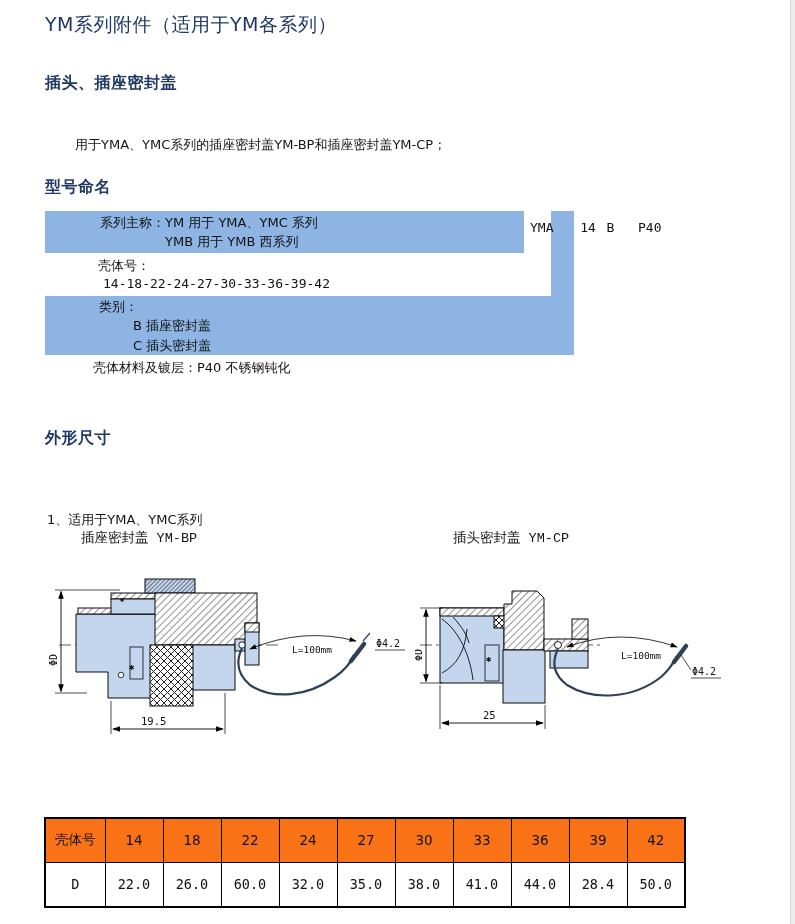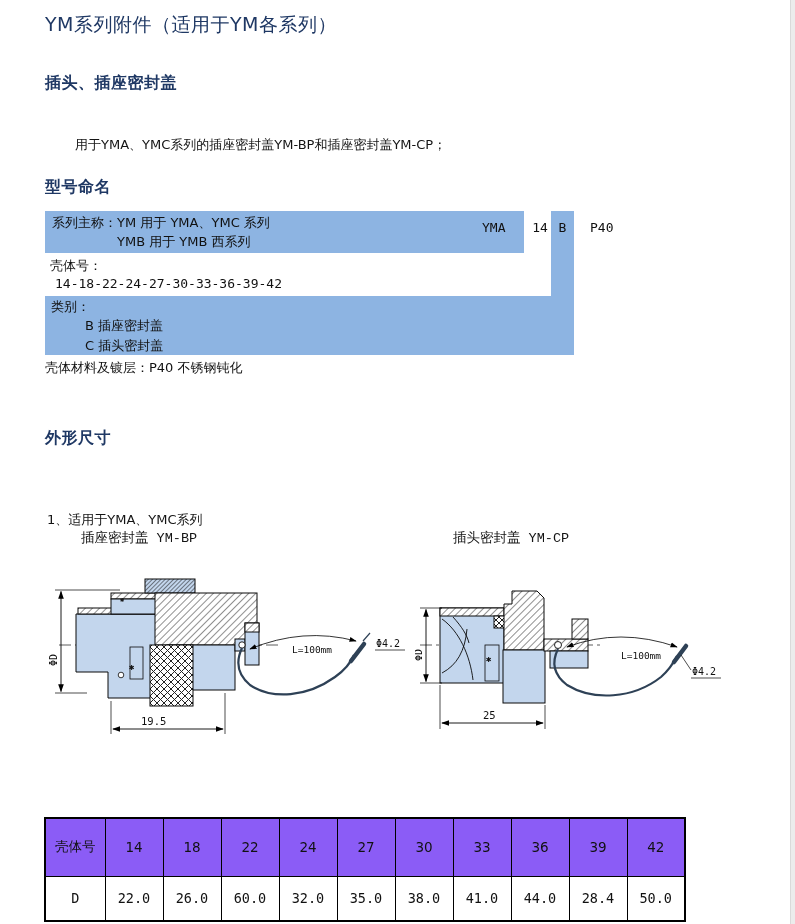--- a/index.html
+++ b/index.html
@@ -9,31 +9,31 @@
     overflow:hidden;
     font-family:"DejaVu Sans","Liberation Sans",sans-serif;
     color:#1a1a1a;
   }
   .abs { position:absolute; }
   .h1 { font-size:19px; font-weight:normal; color:#1F3864; letter-spacing:0.5px; }
   .h2 { font-size:16px; font-weight:bold; color:#1F3864; letter-spacing:0.5px; }
   .body-text { font-size:13px; color:#141414;margin-top:28px; }
   .mono { font-family:"DejaVu Sans Mono","Liberation Mono",monospace; }
   .blue-block { background:#8DB4E2; }
-  .nm-text { font-size:13px; color:#111; white-space:nowrap; }
+  .nm-text { font-size:13px; color:#111; white-space:nowrap;margin-left:48px; }
   .edge-strip { position:absolute; top:0; right:0; width:5px; height:924px;
                 background:#ececec; border-left:1px solid #dadada; }
   table.size { position:absolute; left:44px; top:817px; border-collapse:collapse;
                border:2px solid #000; table-layout:fixed; }
   table.size th, table.size td {
     border:1px solid #000; text-align:center; vertical-align:middle;
     font-size:13.5px; font-weight:normal; color:#111;
     font-family:"DejaVu Sans Mono","Liberation Mono",monospace;
   }
-  table.size th { background:#8b5cf6; height:58px; width:58px;
+  table.size th { background:#f97316; height:44px; width:58px;
                   font-family:"DejaVu Sans","Liberation Sans",sans-serif; }
   table.size th.first { width:60px; }
   table.size td { height:45px; background:#fff; }
   svg text { font-family:"DejaVu Sans Mono","Liberation Mono",monospace; fill:#111; }
   .caption { font-size:13.5px; color:#141414; white-space:nowrap;font-family:Liberation Mono, monospace; }
 </style>
 </head>
 <body>
 
 <div class="page">

